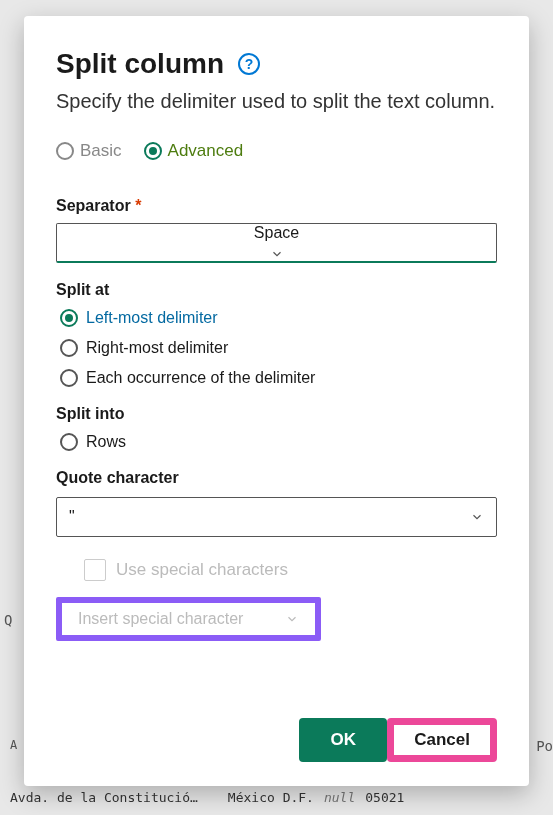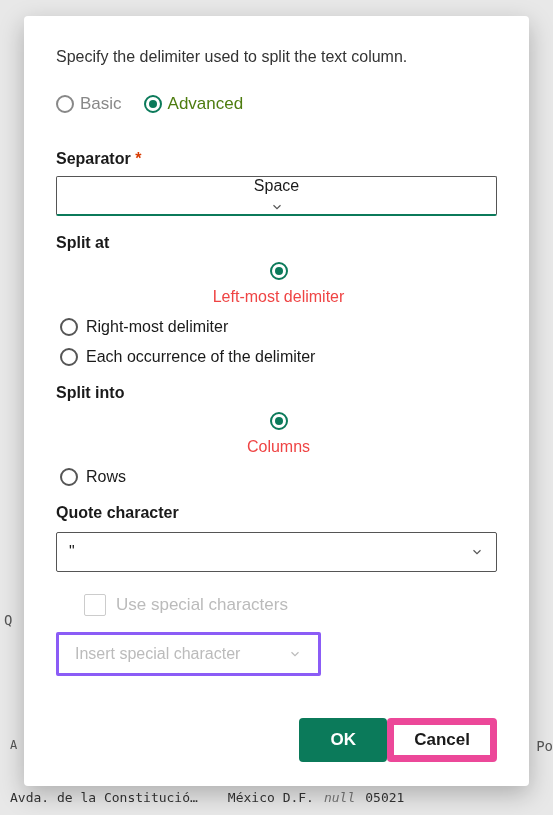--- a/index.html
+++ b/index.html
@@ -63,21 +63,21 @@
       border-radius: 50%;
       display: inline-flex;
       align-items: center;
       justify-content: center;
       color: #0078d4;
       font-weight: 600;
       font-size: 14px;
       cursor: pointer;
     }
     .dialog-subtitle {
-      font-size: 16px;
+      font-size: 20px;
       color: #333;
       margin-bottom: 28px;
     }
     .mode-row {
       display: flex;
       gap: 22px;
       margin-bottom: 36px;
     }
     .radio-inline {
       display: inline-flex;
@@ -150,21 +150,21 @@
       padding-left: 4px;
     }
     .radio-option {
       display: inline-flex;
       align-items: center;
       gap: 8px;
       font-size: 16px;
       cursor: pointer;
     }
     .radio-option .radio-circle { border-color: #555; }
-    .radio-option.selected { color: #ef4444; flex-direction: column; }
+    .radio-option.selected { color: #0369a1; }
     .radio-option.selected .radio-circle { border-color: #0b7a5a; }
     .radio-option.unselected { color: #1a1a1a; }
     .checkbox-row {
       display: inline-flex;
       align-items: center;
       gap: 10px;
       margin-top: 22px;
       color: #bbb;
       font-size: 17px;
       padding-left: 28px;
@@ -173,21 +173,21 @@
       width: 22px;
       height: 22px;
       border: 1px solid #ccc;
       border-radius: 2px;
       background: #fff;
     }
     .insert-btn {
       margin-top: 16px;
       height: 44px;
       width: 265px;
-      border: 3px solid #8b5cf6;
+      border: 6px solid #8b5cf6;
       border-radius: 2px;
       background: #fff;
       display: inline-flex;
       align-items: center;
       justify-content: space-between;
       padding: 0 16px;
       color: #bbb;
       font-size: 16px;
     }
     .footer {
@@ -226,20 +226,24 @@
 <div class="backdrop-text bg-po">Po</div>
 <div class="bg-row">
   <span>Avda. de la Constitució…</span>
   <span>México D.F.</span>
   <span class="null">null</span>
   <span>05021</span>
 </div>
 
 <div class="dialog">
 
+  <div class="dialog-header">
+    <div class="dialog-title">Split column</div>
+    <div class="help-icon">?</div>
+  </div>
 
   <div class="dialog-subtitle">Specify the delimiter used to split the text column.</div>
 
   <div class="mode-row">
     <div class="radio-inline unselected">
       <span class="radio-circle"></span>
       <span>Basic</span>
     </div>
     <div class="radio-inline selected">
       <span class="radio-circle">
@@ -275,26 +279,20 @@
       <span>Right-most delimiter</span>
     </div>
     <div class="radio-option unselected">
       <span class="radio-circle"></span>
       <span>Each occurrence of the delimiter</span>
     </div>
   </div>
 
   <div class="section-label">Split into</div>
   <div class="radio-group">
-    <div class="radio-option selected">
-      <span class="radio-circle">
-          <span class="radio-dot"></span>
-        </span>
-      <span>Columns</span>
-    </div>
     <div class="radio-option unselected">
       <span class="radio-circle"></span>
       <span>Rows</span>
     </div>
   </div>
 
   <div class="section-label">Quote character</div>
   <div class="select-box">
     <span>"</span>
     <span class="chevron">

